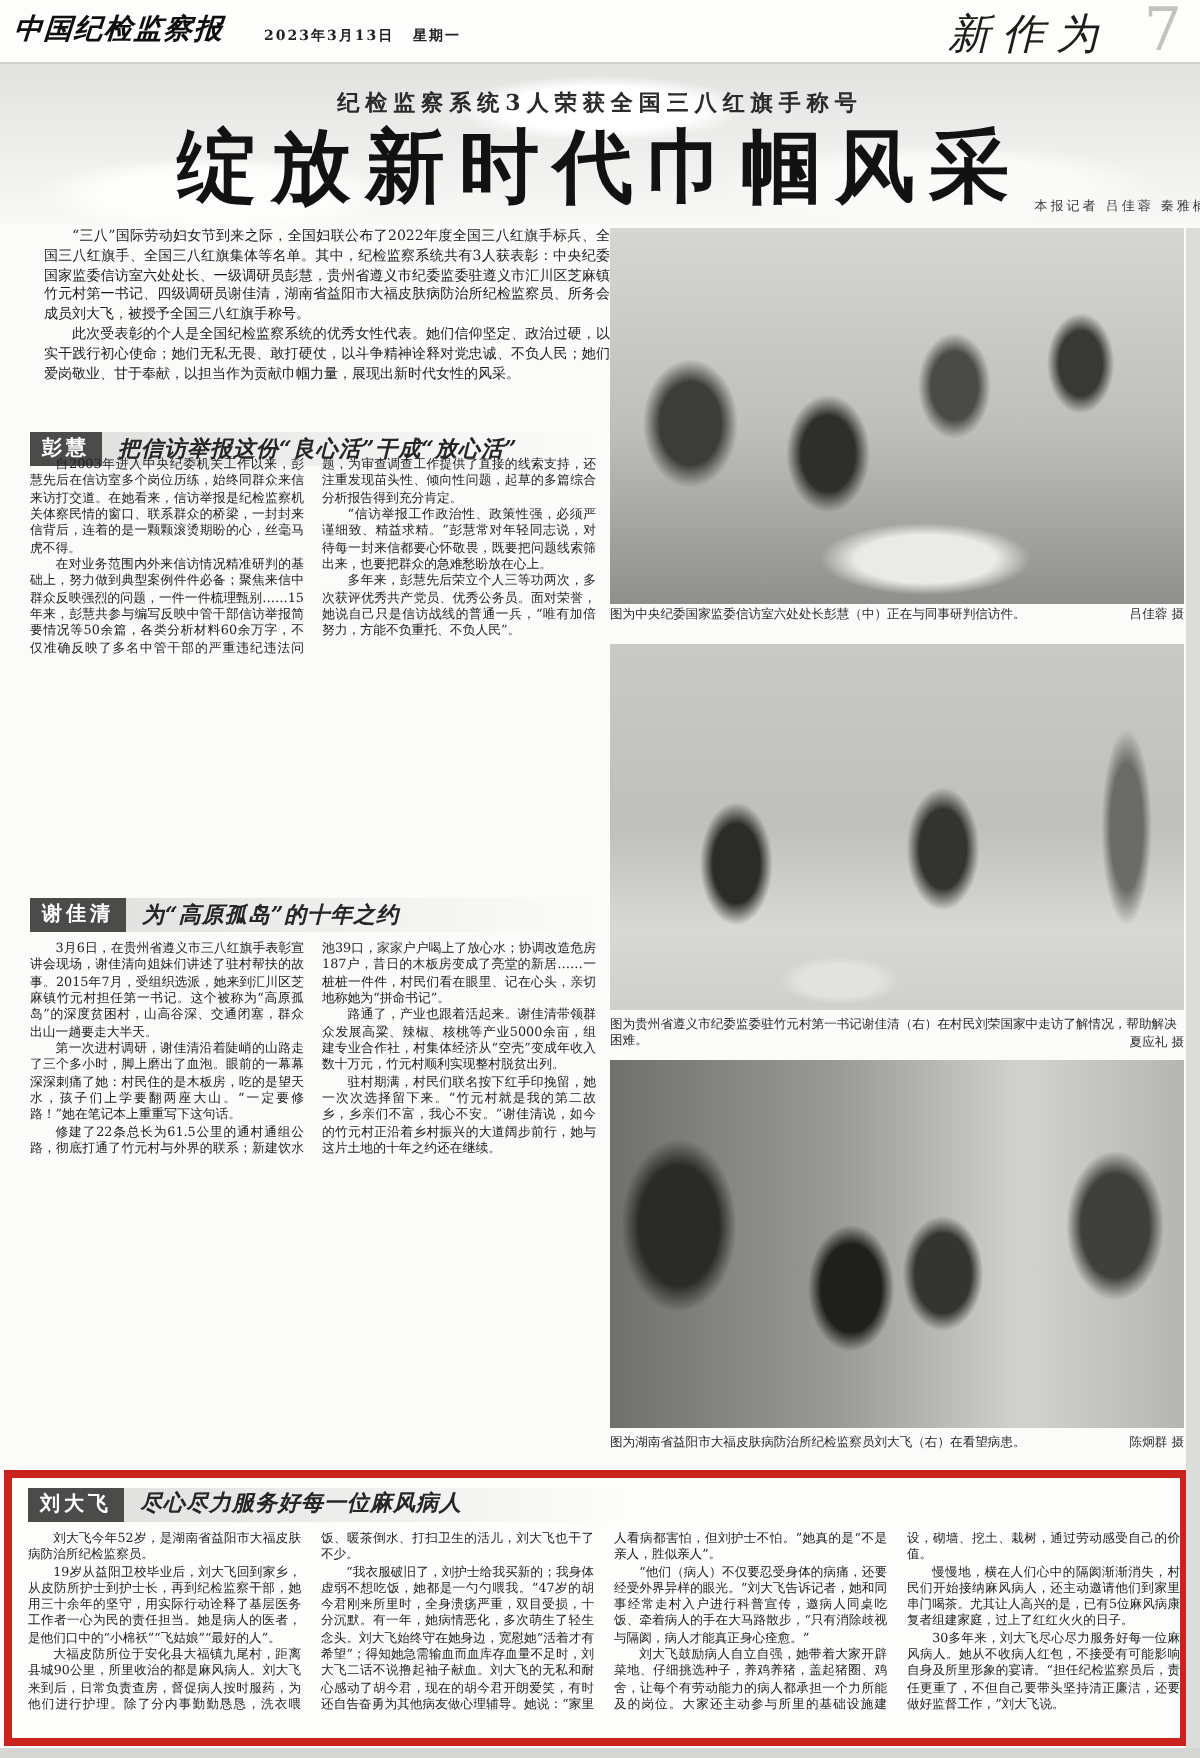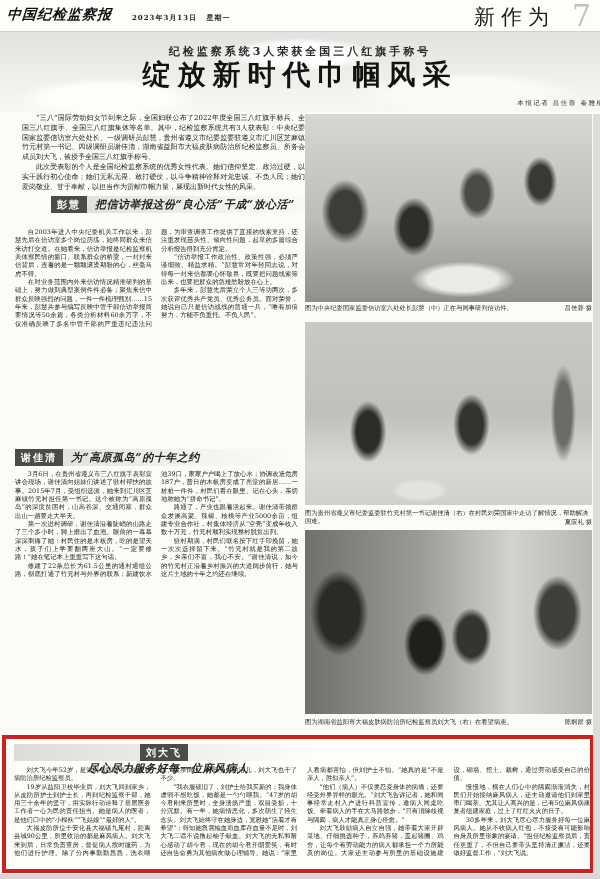--- a/index.html
+++ b/index.html
@@ -5,34 +5,34 @@
   html,body{margin:0;padding:0;background:#ffffff;}
   .page{position:relative;width:600px;height:879px;background:#fbfbfa;overflow:hidden;
         font-family:"DejaVu Serif","Liberation Serif",serif;color:#1c1c1c;}
 
   
   .masthead{position:absolute;left:0;top:0;width:600px;height:31px;border-bottom:1px solid #cfcfcd;background:#fdfdfc;}
   .logo{position:absolute;left:7px;top:6px;font-size:14px;font-weight:900;font-style:italic;
         letter-spacing:1px;color:#0f0f0f;transform:skewX(-4deg);}
   .m-date{position:absolute;left:100px;top:13px;font-size:7px;font-weight:bold;color:#222;letter-spacing:1px;padding-left:32px;}
   .section-label{position:absolute;right:42px;top:3px;font-size:21px;letter-spacing:6px;color:#1d1d1b;
-        font-weight:500;padding:0 3px 3px 3px;border-bottom:3.5px solid #45454ment3;}
+        font-weight:500;padding:0 3px 3px 3px;border-bottom:3.5px solid #45454ment3;font-style:italic;}
   .section-label{border-bottom:3.5px solid #454543;}
   .page-number{position:absolute;right:9px;top:-2px;font-size:30px;color:#c2c2c0;font-weight:400;}
 
   
   .banner{position:absolute;left:0;top:32px;width:600px;height:80px;
     background:
       radial-gradient(120px 26px at 18% 82%, #fdfdfc 0 50%, rgba(253,253,252,0) 75%),
       radial-gradient(150px 30px at 78% 78%, #fafaf8 0 50%, rgba(250,250,248,0) 75%),
       radial-gradient(100px 22px at 50% 28%, #ffffff 0 50%, rgba(255,255,255,0) 75%),
       linear-gradient(180deg,#e2e2e0 0%,#ececea 45%,#f8f8f6 100%);}
   .kicker{position:absolute;left:0;top:12px;width:100%;text-align:center;font-size:11px;
           letter-spacing:3px;color:#2b2b2b;font-weight:600;}
-  .headline{position:absolute;left:0;top:24px;width:100%;text-align:center;font-size:28px;
+  .headline{position:absolute;left:0;top:24px;width:100%;text-align:center;font-size:40px;
           font-weight:900;letter-spacing:7px;color:#121212;}
   .byline{position:absolute;left:16px;top:67px;width:100%;text-align:right;font-size:6.5px;
           letter-spacing:1.5px;color:#3a3a3a;padding-left:16px;}
 
   
   .lead-text{position:absolute;left:22px;top:114px;width:283px;height:89px;overflow:hidden;
              font-size:7px;line-height:9.8px;text-align:justify;color:#1b1b1b;}
   .lead-text p{margin:0;text-indent:2em;}
 
   .sec-head{position:absolute;left:15px;width:283px;height:17px;display:flex;align-items:center;
@@ -73,22 +73,22 @@
   .caption{position:absolute;left:305px;width:287px;font-size:6.3px;line-height:8.2px;color:#2a2a2a;
            display:flex;justify-content:space-between;align-items:flex-start;}
   .caption .cap{text-align:justify;}
   .caption .credit{white-space:nowrap;margin-left:10px;color:#2a2a2a;}
   .caption.wrap{display:block;height:17px;}
   .caption.wrap .credit{position:absolute;right:0;bottom:0;margin:0;}
 
   
   .highlight-box{position:absolute;left:2px;top:735px;width:592px;height:138px;box-sizing:border-box;
                  border:4px solid #c8231c;background:#fdfdfc;}
-  .box-head{position:absolute;left:8px;top:5px;width:300px;height:17px;display:flex;align-items:center;
-            background:linear-gradient(90deg,#dcdcda 0%,#f3f3f1 70%,#fdfdfc 100%);flex-direction:column;}
+  .box-head{position:absolute;left:8px;top:5px;width:300px;height:17px;display:flex;
+            background:linear-gradient(90deg,#dcdcda 0%,#f3f3f1 70%,#fdfdfc 100%);}
   .box-body{position:absolute;left:8px;top:27px;width:576px;height:99px;overflow:hidden;
             column-count:4;column-gap:10px;font-size:6.3px;line-height:8.3px;text-align:justify;color:#222;}
   .box-body p{margin:0;text-indent:2em;}
 
   
   .edge-right{position:absolute;right:0;top:114px;width:7px;height:760px;background:#dcdcda;}
   .edge-bottom{position:absolute;left:0;top:874px;width:600px;height:5px;background:#d6d6d4;}
 </style>
 </head>
 <body>
@@ -109,21 +109,21 @@
     <div class="kicker">纪检监察系统3人荣获全国三八红旗手称号</div>
     <div class="headline">绽放新时代巾帼风采</div>
     <div class="byline">本报记者 吕佳蓉 秦雅楠 徐梦娇</div>
   </div>
 
   <div class="lead-text">
       <p>“三八”国际劳动妇女节到来之际，全国妇联公布了2022年度全国三八红旗手标兵、全国三八红旗手、全国三八红旗集体等名单。其中，纪检监察系统共有3人获表彰：中央纪委国家监委信访室六处处长、一级调研员彭慧，贵州省遵义市纪委监委驻遵义市汇川区芝麻镇竹元村第一书记、四级调研员谢佳清，湖南省益阳市大福皮肤病防治所纪检监察员、所务会成员刘大飞，被授予全国三八红旗手称号。</p>
       <p>此次受表彰的个人是全国纪检监察系统的优秀女性代表。她们信仰坚定、政治过硬，以实干践行初心使命；她们无私无畏、敢打硬仗，以斗争精神诠释对党忠诚、不负人民；她们爱岗敬业、甘于奉献，以担当作为贡献巾帼力量，展现出新时代女性的风采。</p>
     </div>
 
-  <div class="sec-head" style="top:196px;margin-left:36px;">
+  <div class="sec-head" style="top:216px;">
     <span class="name-badge">彭慧</span>
     <span class="sec-title">把信访举报这份“良心活”干成“放心活”</span>
   </div>
   <div class="sec-body" style="top:228px;height:214px;">
       <p>自2003年进入中央纪委机关工作以来，彭慧先后在信访室多个岗位历练，始终同群众来信来访打交道。在她看来，信访举报是纪检监察机关体察民情的窗口、联系群众的桥梁，一封封来信背后，连着的是一颗颗滚烫期盼的心，丝毫马虎不得。</p>
       <p>在对业务范围内外来信访情况精准研判的基础上，努力做到典型案例件件必备；聚焦来信中群众反映强烈的问题，一件一件梳理甄别……15年来，彭慧共参与编写反映中管干部信访举报简要情况等50余篇，各类分析材料60余万字，不仅准确反映了多名中管干部的严重违纪违法问题，为审查调查工作提供了直接的线索支持，还注重发现苗头性、倾向性问题，起草的多篇综合分析报告得到充分肯定。</p>
       <p>“信访举报工作政治性、政策性强，必须严谨细致、精益求精。”彭慧常对年轻同志说，对待每一封来信都要心怀敬畏，既要把问题线索筛出来，也要把群众的急难愁盼放在心上。</p>
       <p>多年来，彭慧先后荣立个人三等功两次，多次获评优秀共产党员、优秀公务员。面对荣誉，她说自己只是信访战线的普通一兵，“唯有加倍努力，方能不负重托、不负人民”。</p>
     </div>
 

